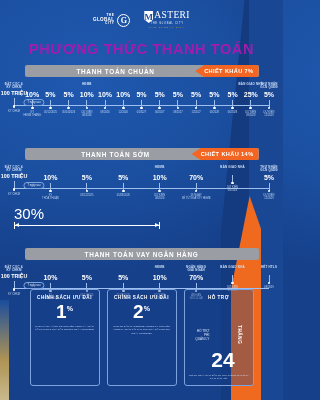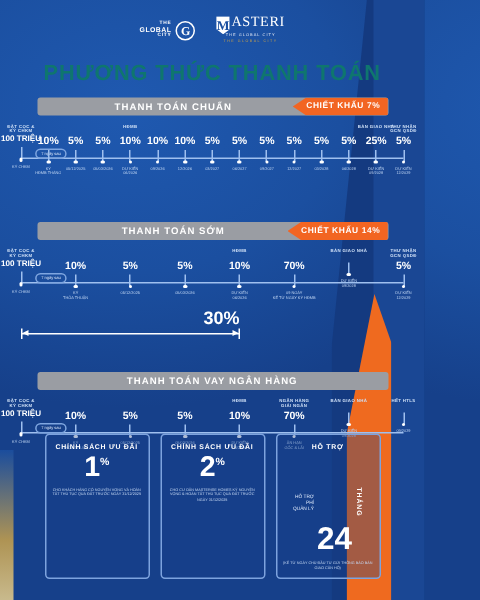--- a/index.html
+++ b/index.html
@@ -59,21 +59,21 @@
     font-size: 9px; font-weight: 700; line-height: 12px;
     font-family: "Liberation Serif", serif;
     clip-path: polygon(0 0, 100% 0, 100% 72%, 50% 100%, 0 72%);
   }
   .lm-word { font-family: "Liberation Serif", serif; font-size: 9.5px; letter-spacing: .4px; color: #fff; text-align: center; }
   .lm-sub { font-size: 2.6px; letter-spacing: .7px; color: #e2e8f5; margin-top: .5px; }
   .lm-sub2 { font-size: 2.4px; letter-spacing: 1px; color: #c9a24a; margin-top: .5px; }
 
   .page-title {
     margin-top: 10px;
-    font-size: 14.5px; font-weight: 700; letter-spacing: .6px; color: #0f766e;
+    font-size: 14.5px; font-weight: 700; letter-spacing: .6px; color: #a21caf;
   }
 
   
   .section { position: relative; margin-top: 10px; }
   .band-wrap { display: flex; justify-content: center; }
   .band {
     position: relative; width: 234px; height: 12px;
     background: #9a9da3; border-radius: 2px;
     display: flex; align-items: center; justify-content: center;
   }
@@ -115,21 +115,21 @@
 
   .pill {
     position: absolute; top: 16px; transform: translateX(-50%);
     border: .6px solid #7fa6e0; border-radius: 6px;
     font-size: 2.7px; color: #dce8fa; padding: 1px 3px; white-space: nowrap;
   }
 
   
   .bracket { position: absolute; height: 18px; }
   .bracket .bk-label {
-    font-size: 12px; font-weight: 700; color: #ffffff; text-align: right; line-height: 1;
+    font-size: 15px; font-weight: 400; color: #ffffff; text-align: left; line-height: 1;
   }
   .bk-line { position: relative; height: 7px; margin-top: 1px; }
   .bk-line::before {
     content: ""; position: absolute; left: 0; right: 0; top: 3px; height: 1px; background: #fff;
   }
   .bk-line .cap-l, .bk-line .cap-r {
     position: absolute; top: 0; width: 1px; height: 7px; background: #fff;
   }
   .bk-line .cap-l { left: 0; }
   .bk-line .cap-r { right: 0; }

